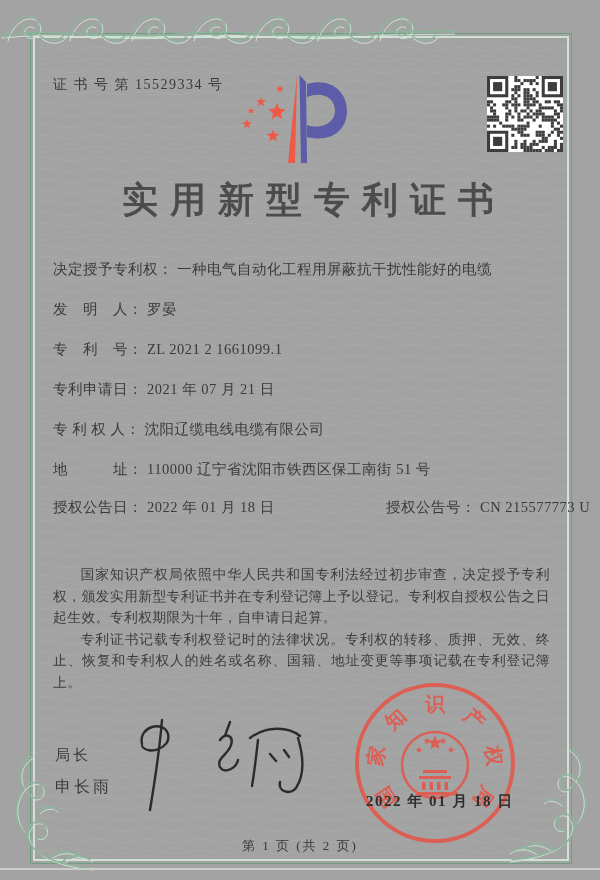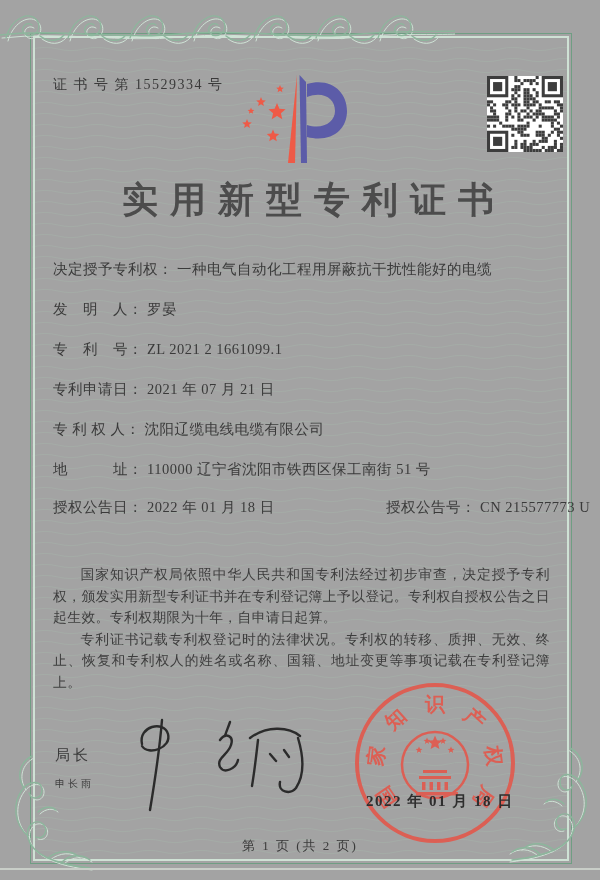--- a/index.html
+++ b/index.html
@@ -37,21 +37,21 @@
 
   .field{position:absolute;left:53px;font-size:14.5px;letter-spacing:.5px;z-index:3;white-space:nowrap;}
   .fvalue{margin-left:4px;}
   .grant-right{position:absolute;left:333px;top:0;white-space:nowrap;text-align:right;}
 
   .body-text{position:absolute;left:53px;right:50px;top:528px;z-index:3;margin-top:36px;}
   .body-text p{margin:0;text-indent:2em;font-size:13.8px;line-height:21.5px;
     color:#3d3d3d;text-align:justify;letter-spacing:.4px;}
 
   .signer-title{position:absolute;left:55px;top:746px;font-size:15px;letter-spacing:3px;z-index:3;font-family:Liberation Mono, monospace;}
-  .signer-name{position:absolute;left:55px;top:777px;font-size:10px;letter-spacing:3px;z-index:3;}
+  .signer-name{position:absolute;left:55px;top:777px;font-size:16px;letter-spacing:3px;z-index:3;}
   .signature{position:absolute;left:112px;top:714px;z-index:3;}
 
   .seal{position:absolute;left:352px;top:680px;z-index:4;}
   .seal-date{position:absolute;left:366px;top:792px;font-size:15px;font-weight:600;
     letter-spacing:1.5px;color:#2e2e2e;z-index:5;}
 
   .footer{position:absolute;left:0;width:100%;top:837px;text-align:center;
     font-size:13px;letter-spacing:2px;z-index:3;}
 </style>
 </head>

